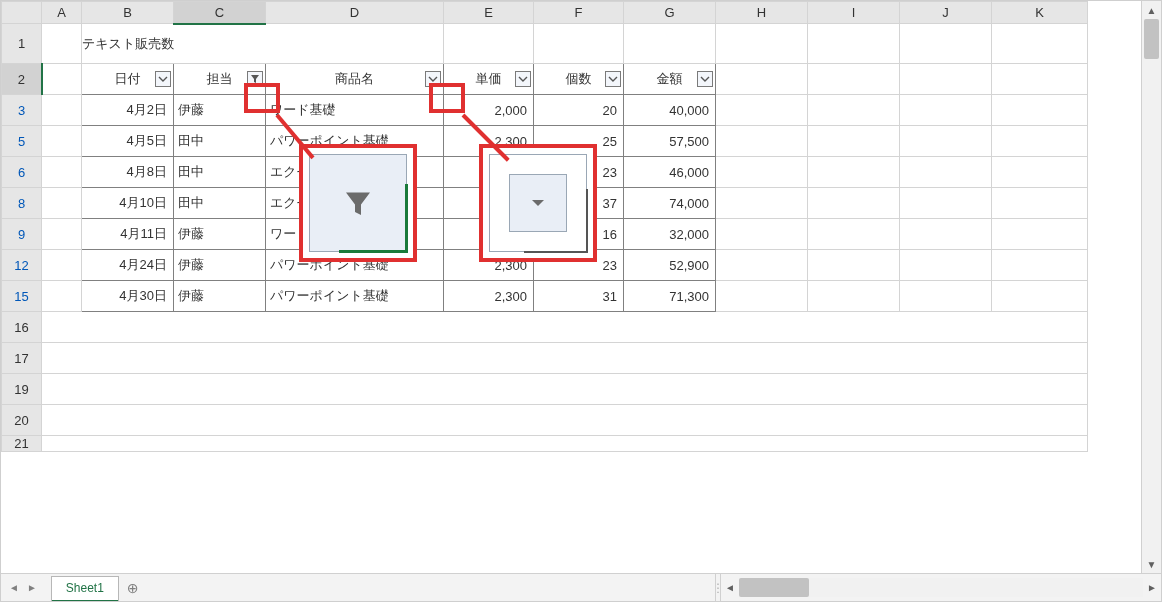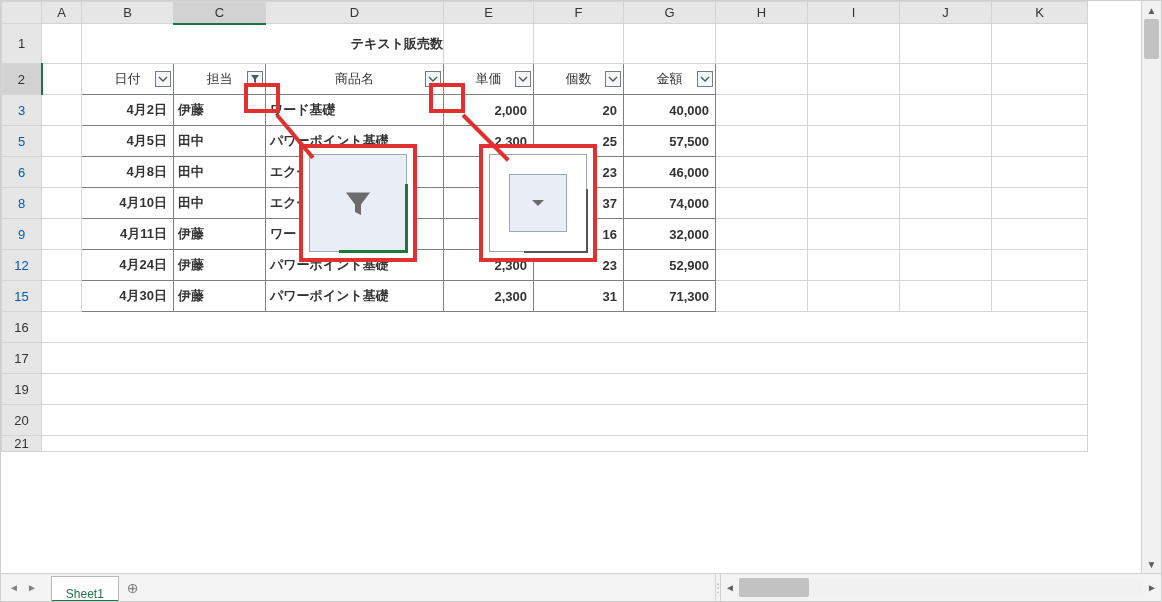--- a/index.html
+++ b/index.html
@@ -7,47 +7,47 @@
   .workbook { width:1162px; height:602px; position:relative; background:#ffffff; overflow:hidden; border:1px solid #cfcfcf;}
   .sheet-area { position:absolute; left:0; top:0; right:20px; bottom:28px; overflow:hidden; }
   .vscroll { position:absolute; right:0; top:0; width:20px; bottom:28px; background:#f1f1f1; border-left:1px solid #d0d0d0;}
   .vscroll .arrow { height:18px; display:flex; align-items:center; justify-content:center; color:#606060; font-size:10px; cursor:pointer;}
   .vscroll .track { position:absolute; top:18px; bottom:18px; left:0; right:0;}
   .vscroll .thumb { position:absolute; top:0; left:2px; right:2px; height:40px; background:#c2c2c2; border-radius:2px;}
   .vscroll .arrow.bottom { position:absolute; bottom:0; left:0; right:0;}
   .bottom-bar { position:absolute; left:0; right:0; bottom:0; height:28px; background:#f3f3f3; border-top:1px solid #d0d0d0; display:flex; align-items:stretch;}
   .tab-nav { display:flex; align-items:center; padding:0 4px; }
   .tab-nav span { color:#808080; font-size:10px; padding:0 4px; cursor:pointer;}
-  .tab { background:#ffffff; border:1px solid #b7b7b7; border-bottom:none; padding:10px 14px; margin-left:6px; margin-top:2px; font-size:12px; color:#217346; position:relative;text-align:right;}
+  .tab { background:#ffffff; border:1px solid #b7b7b7; border-bottom:none; padding:4px 14px; margin-left:6px; margin-top:2px; font-size:12px; color:#217346; position:relative;text-align:right;}
   .tab::before { content:""; position:absolute; left:0; right:0; bottom:-1px; height:2px; background:#217346;}
   .addtab { color:#808080; font-size:14px; padding:0 8px; cursor:pointer; display:flex; align-items:center;}
   .hscroll-sep { margin-left:auto; width:6px; display:flex; align-items:center; justify-content:center; color:#b0b0b0; font-size:12px; border-left:1px solid #d0d0d0; border-right:1px solid #d0d0d0;}
   .hscroll { width:440px; display:flex; align-items:stretch; }
   .hscroll .arrow { width:18px; display:flex; align-items:center; justify-content:center; color:#606060; font-size:10px; cursor:pointer;}
   .hscroll .track { flex:1; background:#f1f1f1; position:relative; margin:4px 0;}
   .hscroll .thumb { position:absolute; left:0; top:0; bottom:0; width:70px; background:#c2c2c2; border-radius:2px;}
 
   
   table.grid { border-collapse:collapse; table-layout:fixed; }
   table.grid td, table.grid th { border:1px solid #d4d4d4; font-size:13px; color:#333; padding:0; }
   .colhdr th { background:#e6e6e6; font-weight:normal; text-align:center; height:22px; color:#333; }
   .colhdr th.sel { background:#d2d2d2; border-bottom:2px solid #217346;}
   .rowhdr { background:#e6e6e6; text-align:center; width:40px; color:#333;}
   .rowhdr.sel { background:#d2d2d2; border-right:2px solid #217346;}
   .rowhdr.hidden-next { color:#0057b8; }
   .corner { background:#e6e6e6; width:40px;}
   td.cell { height:31px; padding:0 4px; background:#ffffff; vertical-align:middle;}
   td.empty { background:#ffffff; }
   .w-a{width:40px;} .w-b{width:92px;} .w-c{width:92px;} .w-d{width:178px;} .w-e{width:90px;} .w-f{width:90px;} .w-g{width:92px;} .w-h{width:92px;} .w-i{width:92px;} .w-j{width:92px;} .w-k{width:96px;}
-  .title { font-size:22px; font-weight:bold; color:#000; padding-left:4px;text-align:right;}
+  .title { font-size:22px; font-weight:normal; color:#000; padding-left:4px;}
   .thcell { background:#dce6f1; border:1px solid #808080 !important; text-align:center; position:relative; font-size:14px; height:30px;}
   .thcell .lbl { display:inline-block; }
   .filter-btn { position:absolute; right:2px; top:50%; transform:translateY(-50%); width:16px; height:16px; border:1px solid #7a7a7a; background:#f3f6fb; display:flex; align-items:center; justify-content:center; cursor:pointer;}
   .filter-btn svg { width:10px; height:10px; }
-  .datacell { border:1px solid #808080 !important; background:#ffffff;font-weight:bold;}
+  .datacell { border:1px solid #808080 !important; background:#ffffff;}
   .num { text-align:right; padding-right:6px !important;}
   .txt { text-align:left; padding-left:4px !important;}
 
   
   .redbox { position:absolute; border:4px solid #e03030; background:transparent; z-index:50;}
   .callout { position:absolute; border:4px solid #e03030; background:#ffffff; z-index:40; padding:6px;}
   .callout-inner { width:100%; height:100%; background:#e9eef6; border:1px solid #9aa7b5; display:flex; align-items:center; justify-content:center; position:relative;}
   .callout-inner::after{ content:""; position:absolute; right:-2px; bottom:-2px; left:30%; top:30%; border-right:3px solid #1a7a3a; border-bottom:3px solid #1a7a3a;}
   .callout-plain .callout-inner::after{ border-right:2px solid #555; border-bottom:2px solid #555; left:35%; top:35%;}
   .funnel-lg { width:36px; height:30px; }

